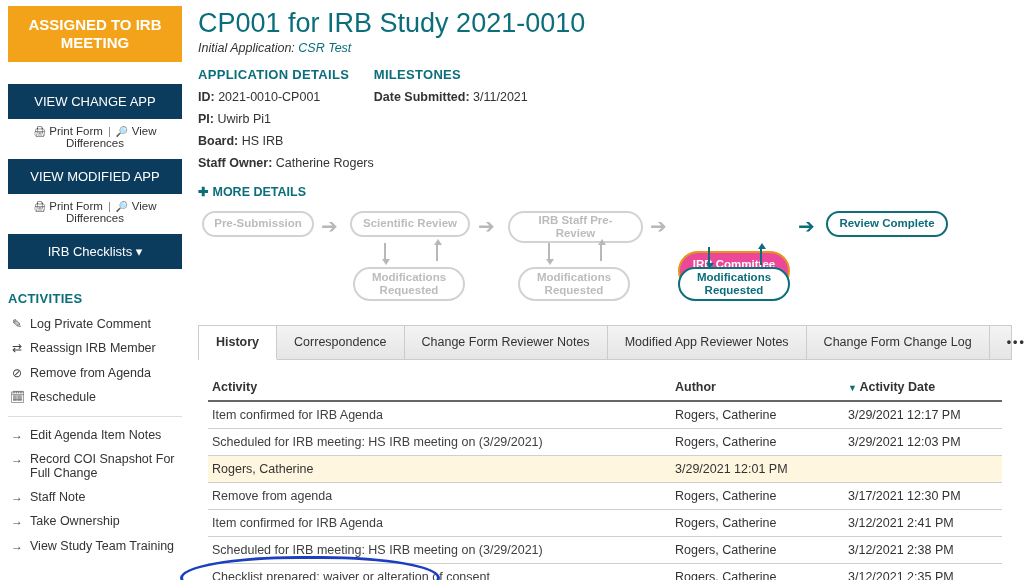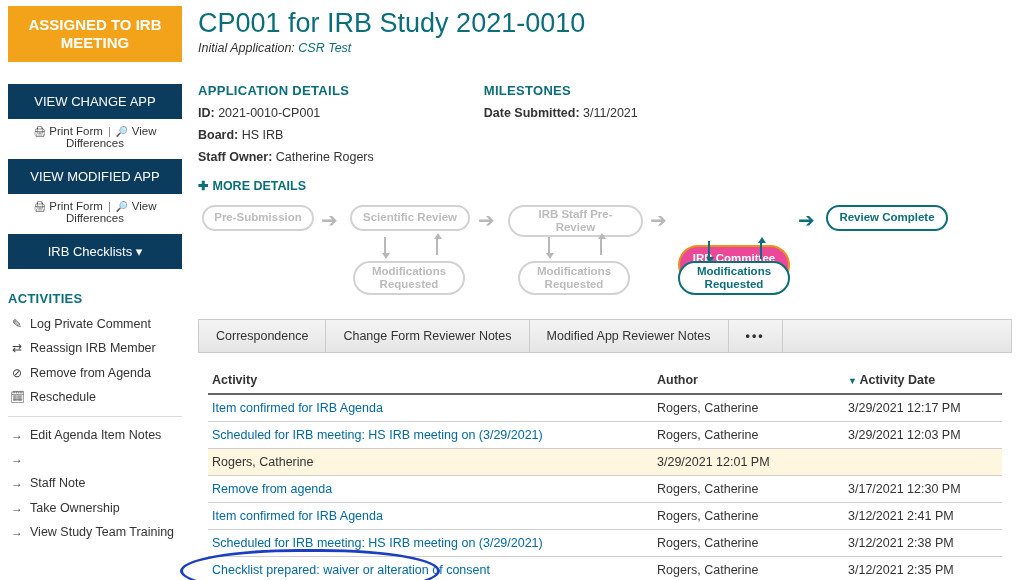--- a/index.html
+++ b/index.html
@@ -30,21 +30,21 @@
   .activity-list li { 
     display: flex; align-items: flex-start; gap: 6px; padding: 5px 2px; 
     font-size: 12.5px; cursor: pointer; color: #333;
   }
   .aicon { width: 14px; text-align: center; color: #444; flex: 0 0 14px; font-size: 12px; line-height: 1.2; }
 
   h1.title { color: #0B6E7A; font-weight: 400; font-size: 27px; margin-top: 4px; }
   .subtitle { font-style: italic; font-size: 12.5px; margin-top: 2px; }
   .subtitle .csr { color: #0B6E7A; font-style: italic; }
 
-  .details-row { display: flex; gap: 110px; margin-top: 28px; }
+  .details-row { display: flex; margin-top: 12px; }
   .details-col h4 { color: #0B6E7A; font-size: 13px; font-weight: 700; letter-spacing: .3px; margin-bottom: 8px; }
   .kv { font-size: 12.5px; margin-bottom: 8px; }
   .kv b { font-weight: 700; }
 
   .more-details { color: #0B6E7A; font-size: 12.5px; font-weight: 600; margin-top: 6px; cursor: pointer; display: inline-flex; align-items: center; gap: 4px; }
 
   
   .workflow { position: relative; height: 112px; margin-top: 6px; }
   .wf-node {
     position: absolute; border: 2px solid; border-radius: 22px; padding: 6px 10px;
@@ -64,26 +64,26 @@
   .wf-varrow.teal.up::after { border-bottom-color: #0B6E7A; }
 
   
   .tabs { display: flex; align-items: stretch; border: 1px solid #ccc; background: linear-gradient(#f4f4f4,#e5e5e5); margin-top: 8px; }
   .tab { padding: 9px 17px; font-size: 12.5px; border-right: 1px solid #ccc; cursor: pointer; white-space: nowrap; }
   .tab.active { background: #fff; font-weight: 700; border-bottom: 2px solid #fff; margin-bottom: -1px; }
   .tab.more { flex: 0 0 42px; text-align: center; font-weight: 700; letter-spacing: 2px; }
 
   
   .history { margin-top: 14px; padding: 0 10px; }
-  .hist-head, .hist-row { display: grid; grid-template-columns: 1fr 170px 150px; gap: 21px; align-items: center; padding: 6px 4px; }
+  .hist-head, .hist-row { display: grid; grid-template-columns: 1fr 170px 150px; gap: 3px; align-items: center; padding: 6px 4px; }
   .hist-head { font-weight: 700; border-bottom: 2px solid #666; font-size: 12.5px; }
   .hist-head .sortcol::before { content: "▼ "; color: #0B6E7A; font-size: 9px; }
   .hist-row { border-bottom: 1px solid #cfcfcf; font-size: 12.5px; }
   .hist-row.hl { background: #FFF6E0; }
-  .hist-row .act-link { color: #0369a1; cursor: pointer; }
+  .hist-row .act-link { color: #404040; cursor: pointer; }
 
   .circle-annot {
     position: absolute; border: 3px solid #1C3FC2; border-radius: 50% / 55%;
     width: 260px; height: 44px; pointer-events: none;
   }
 
   .print-icon::before { content: "🖨"; font-size: 10px; margin-right: 3px; }
   .search-icon::before { content: "🔍"; font-size: 10px; margin-right: 3px; transform: scaleX(-1); display: inline-block; }
 </style>
 </head>
@@ -133,20 +133,21 @@
         </li>
     </ul>
     <hr style="border:none;border-top:1px solid #ddd;margin:6px 0;">
     <ul class="activity-list">
       <li>
           <span class="aicon">→</span>
           <span>Edit Agenda Item Notes</span>
         </li>
       <li>
           <span class="aicon">→</span>
+          <span>Record COI Snapshot For Full Change</span>
         </li>
       <li>
           <span class="aicon">→</span>
           <span>Staff Note</span>
         </li>
       <li>
           <span class="aicon">→</span>
           <span>Take Ownership</span>
         </li>
       <li>
@@ -160,20 +161,21 @@
     <h1 class="title">CP001 for IRB Study 2021-0010</h1>
     <div class="subtitle">
       <span>Initial Application:</span>
       <span class="csr">CSR Test</span>
     </div>
 
     <div class="details-row">
       <div class="details-col">
         <h4>APPLICATION DETAILS</h4>
         <div class="kv"><b>ID:</b> <span>2021-0010-CP001</span></div>
+        <div class="kv"><b>PI:</b> <span>Uwirb Pi1</span></div>
         <div class="kv"><b>Board:</b> <span>HS IRB</span></div>
         <div class="kv"><b>Staff Owner:</b> <span>Catherine Rogers</span></div>
       </div>
       <div class="details-col">
         <h4>MILESTONES</h4>
         <div class="kv"><b>Date Submitted:</b> <span>3/11/2021</span></div>
       </div>
     </div>
 
     <div class="more-details">
@@ -201,23 +203,25 @@
       <div class="wf-varrow" style="left:186px;top:38px"></div>
       <div class="wf-varrow up" style="left:238px;top:38px"></div>
       <div class="wf-varrow" style="left:350px;top:38px"></div>
       <div class="wf-varrow up" style="left:402px;top:38px"></div>
       <div class="wf-varrow teal" style="left:510px;top:42px"></div>
       <div class="wf-varrow teal up" style="left:562px;top:42px"></div>
     </div>
 
     
     <div class="tabs">
+      <div class="tab active">History</div>
       <div class="tab">Correspondence</div>
       <div class="tab">Change Form Reviewer Notes</div>
       <div class="tab">Modified App Reviewer Notes</div>
+      <div class="tab">Change Form Change Log</div>
       <div class="tab more">•••</div>
     </div>
 
     
     <div class="history" style="position:relative">
       <div class="hist-head">
         <div>Activity</div>
         <div>Author</div>
         <div class="sortcol">Activity Date</div>
       </div>

